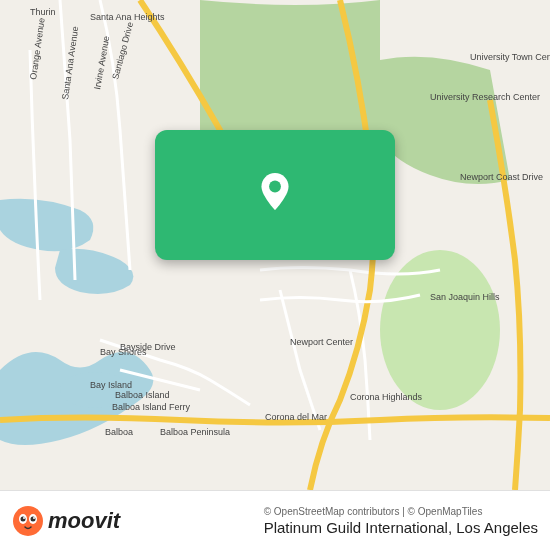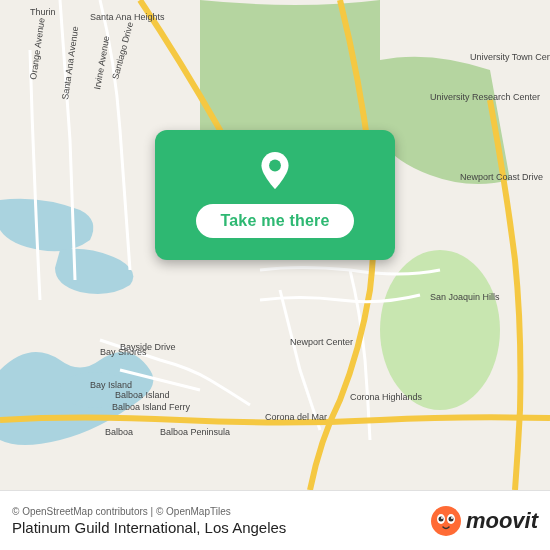--- a/index.html
+++ b/index.html
@@ -181,40 +181,39 @@
     <text class="road-label" x="430" y="100">University Research Center</text>
   </svg>
 
   <div id="location-card">
 
     <svg id="pin-icon" viewBox="0 0 44 52" xmlns="http://www.w3.org/2000/svg">
       <path d="M22 0C13.16 0 6 7.16 6 16C6 27 22 44 22 44C22 44 38 27 38 16C38 7.16 30.84 0 22 0Z" fill="white"></path>
       <circle cx="22" cy="16" r="7" fill="#2eb872"></circle>
     </svg>
 
-    <button id="take-me-there-btn">Take me there</button>
   </div>
 </div>
 
 <div id="bottom-bar">
-  <div id="bottom-left">
-    <span id="attribution-text">© OpenStreetMap contributors | © OpenMapTiles</span>
-    <span id="location-name">Platinum Guild International, Los Angeles</span>
-  </div>
-
   <div id="moovit-logo">
 
     <svg id="moovit-icon" viewBox="0 0 32 32" xmlns="http://www.w3.org/2000/svg">
       <circle cx="16" cy="16" r="15" fill="#FF6B35"></circle>
       <ellipse cx="11" cy="14" rx="4" ry="5" fill="white"></ellipse>
       <ellipse cx="21" cy="14" rx="4" ry="5" fill="white"></ellipse>
       <circle cx="11" cy="14" r="2.5" fill="#333"></circle>
       <circle cx="21" cy="14" r="2.5" fill="#333"></circle>
       <circle cx="12" cy="13" r="1" fill="white"></circle>
       <circle cx="22" cy="13" r="1" fill="white"></circle>
       <path d="M13 22 Q16 25 19 22" stroke="#333" stroke-width="1.5" fill="none" stroke-linecap="round"></path>
 
       <path d="M8 8 L6 4 L10 7 Z" fill="#FF6B35"></path>
       <path d="M24 8 L26 4 L22 7 Z" fill="#FF6B35"></path>
     </svg>
     <span id="moovit-text">moovit</span>
   </div>
+
+  <div id="bottom-left">
+    <span id="attribution-text">© OpenStreetMap contributors | © OpenMapTiles</span>
+    <span id="location-name">Platinum Guild International, Los Angeles</span>
+  </div>
 </div>
 
 </body></html>

